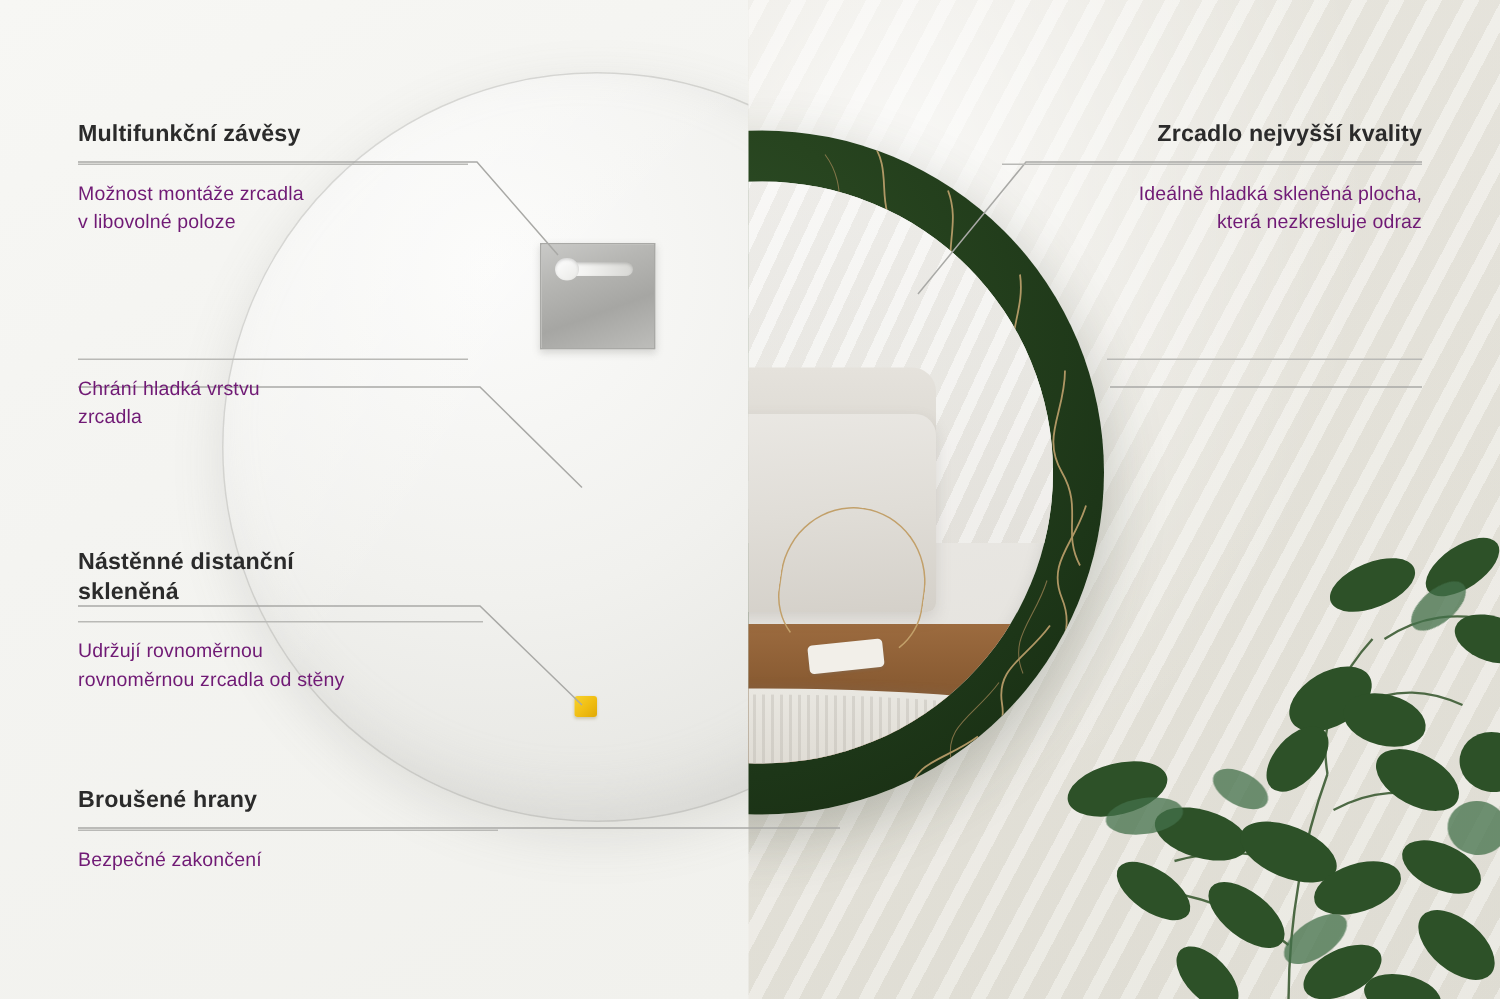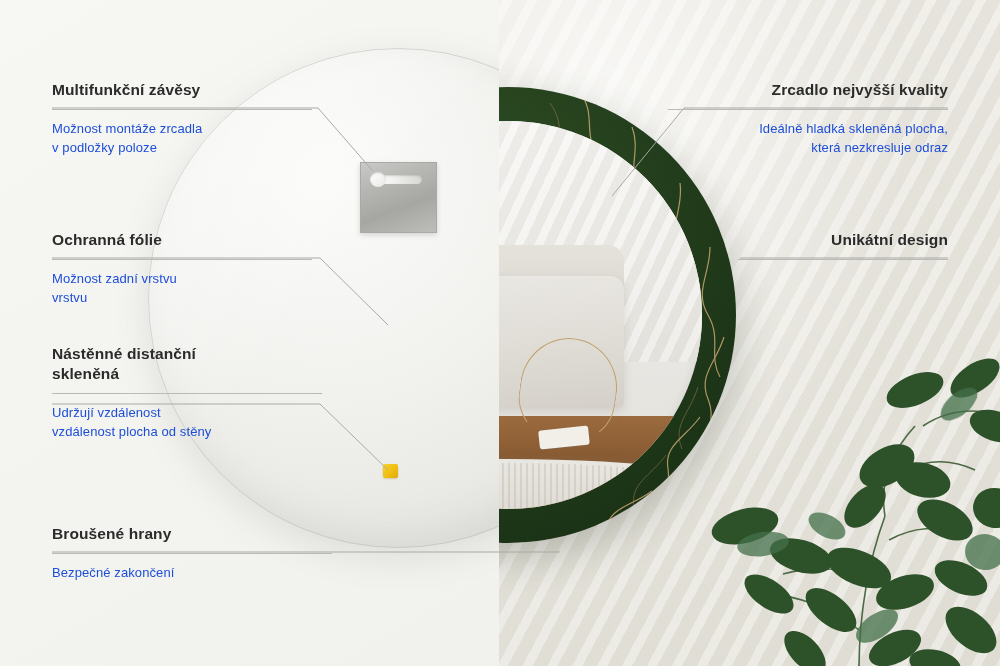--- a/index.html
+++ b/index.html
@@ -148,21 +148,21 @@
   
   .callout{ position:absolute; }
   .callout h3{
     font-size:15.5px; font-weight:bold; color:#2b2b2b; letter-spacing:.1px;
     line-height:1.28;
   }
   .callout .rule{
     height:1px; background:#b9b9b6; margin:9px 0 10px 0;
   }
   .callout p{
-    font-size:13px; color:#1d4ed8; line-height:1.46; letter-spacing:.1px;
+    font-size:13px; color:#701a75; line-height:1.46; letter-spacing:.1px;
   }
   .callout.right{ text-align:right; }
 
   .lines{ position:absolute; left:0; top:0; width:1000px; height:666px; pointer-events:none; }
 </style>
 </head>
 <body>
 
 <div id="stage">
 
@@ -286,42 +286,41 @@
       <path d="M948,108 L684,108 L612,196"></path>
       <path d="M948,258 L740,258"></path>
     </g>
   </svg>
 
   <div class="callout" style="left:52px; top:80px; width:260px;">
     <h3>Multifunkční závěsy</h3>
     <div class="rule"></div>
     <p>
       <span>Možnost montáže zrcadla</span><br>
-      <span>v podložky poloze</span>
+      <span>v libovolné poloze</span>
     </p>
   </div>
 
   <div class="callout" style="left:52px; top:230px; width:260px;">
-    <h3>Ochranná fólie</h3>
-    <div class="rule"></div>
-    <p>
-      <span>Možnost zadní vrstvu</span><br>
-      <span>vrstvu</span>
-    </p>
-  </div>
-
-  <div class="callout" style="left:52px; top:344px; width:270px;">
+    <div class="rule"></div>
+    <p>
+      <span>Chrání hladká vrstvu</span><br>
+      <span>zrcadla</span>
+    </p>
+  </div>
+
+  <div class="callout" style="left:52px; top:365px; width:270px;">
     <h3>
       <span>Nástěnné distanční</span><br>
       <span>skleněná</span>
     </h3>
     <div class="rule"></div>
     <p>
-      <span>Udržují vzdálenost</span><br>
-      <span>vzdálenost plocha od stěny</span>
+      <span>Udržují rovnoměrnou</span><br>
+      <span>rovnoměrnou zrcadla od stěny</span>
     </p>
   </div>
 
   <div class="callout right" style="left:668px; top:80px; width:280px;">
     <h3>Zrcadlo nejvyšší kvality</h3>
     <div class="rule"></div>
     <p>
       <span>Ideálně hladká skleněná plocha,</span><br>
       <span>která nezkresluje odraz</span>
     </p>
@@ -329,17 +328,16 @@
 
   <div class="callout" style="left:52px; top:524px; width:280px;">
     <h3>Broušené hrany</h3>
     <div class="rule"></div>
     <p>
       <span>Bezpečné zakončení</span>
     </p>
   </div>
 
   <div class="callout right" style="left:738px; top:230px; width:210px;">
-    <h3>Unikátní design</h3>
     <div class="rule"></div>
   </div>
 
 </div>
 
 </body></html>

